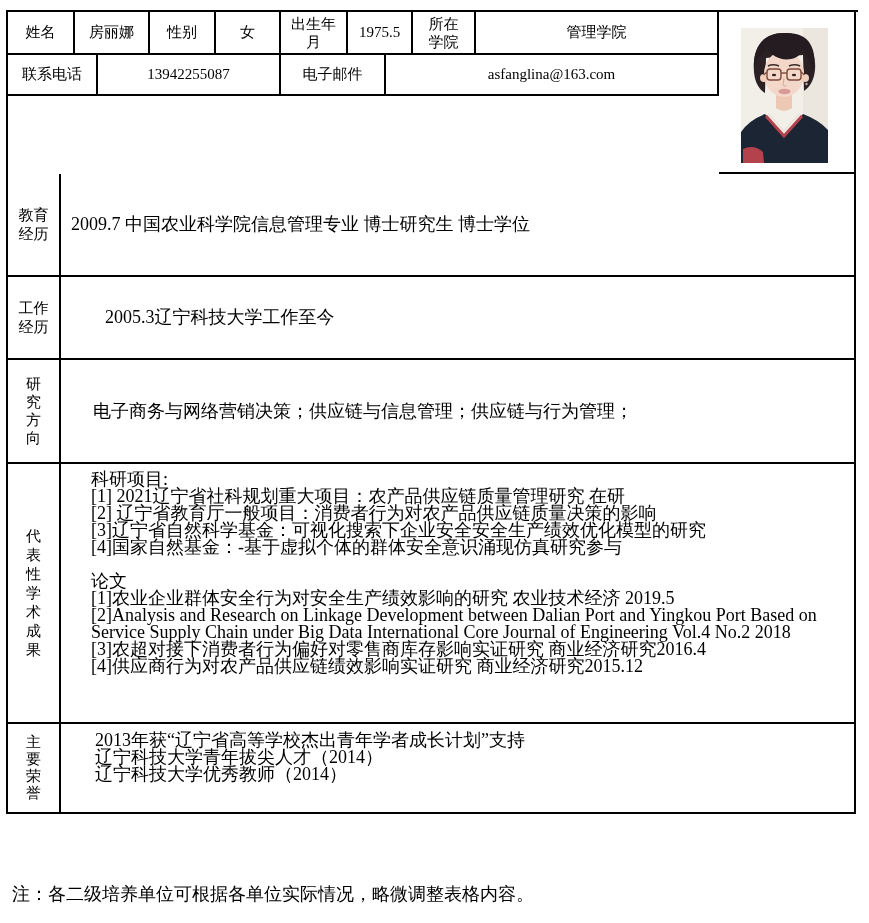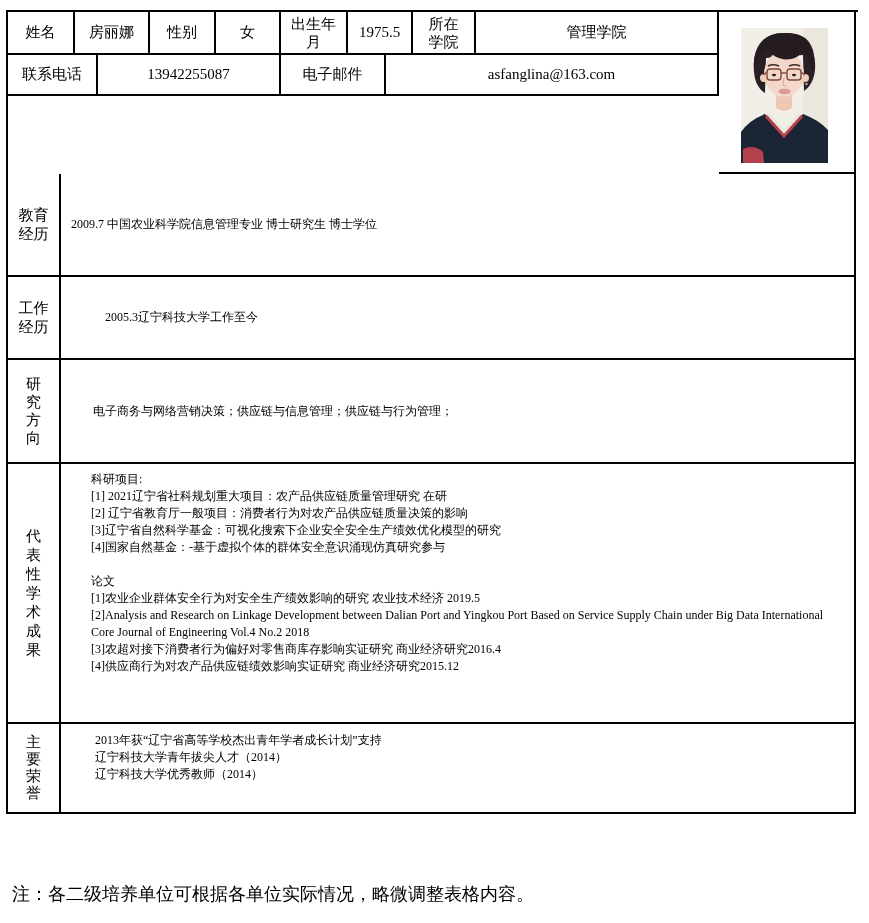--- a/index.html
+++ b/index.html
@@ -31,21 +31,21 @@
   }
   .photo-cell svg{position:absolute;left:22px;top:16px;}
   .sec{display:flex;}
   .sec-label{
     box-sizing:border-box;width:53px;border-right:2px solid #000;border-bottom:2px solid #000;
     display:flex;align-items:center;justify-content:center;font-size:15px;
   }
   .sec-label .vlab{word-break:break-all;text-align:center;display:inline-block;}
   .sec-content{
     box-sizing:border-box;width:795px;border-right:2px solid #000;border-bottom:2px solid #000;
-    font-size:12px;line-height:17px;display:flex;flex-direction:column;justify-content:center;
+    font-size:18px;line-height:17px;display:flex;flex-direction:column;justify-content:center;
     text-align:left;overflow:hidden;
   }
   .sec-content .line{min-height:17px;}
   .sec-edu{height:103px}.sec-work{height:83px}.sec-research{height:104px}
   .sec-achv{height:260px}.sec-appt{height:71px}.sec-honor{height:90px}
   .lab2{width:34px;line-height:19px;}
   .lab1-18{width:17px;line-height:18px;}
   .lab1-19{width:17px;line-height:19px;}
   .lab1-16{width:17px;line-height:16px;}
   .lab1-17{width:17px;line-height:17px;}

